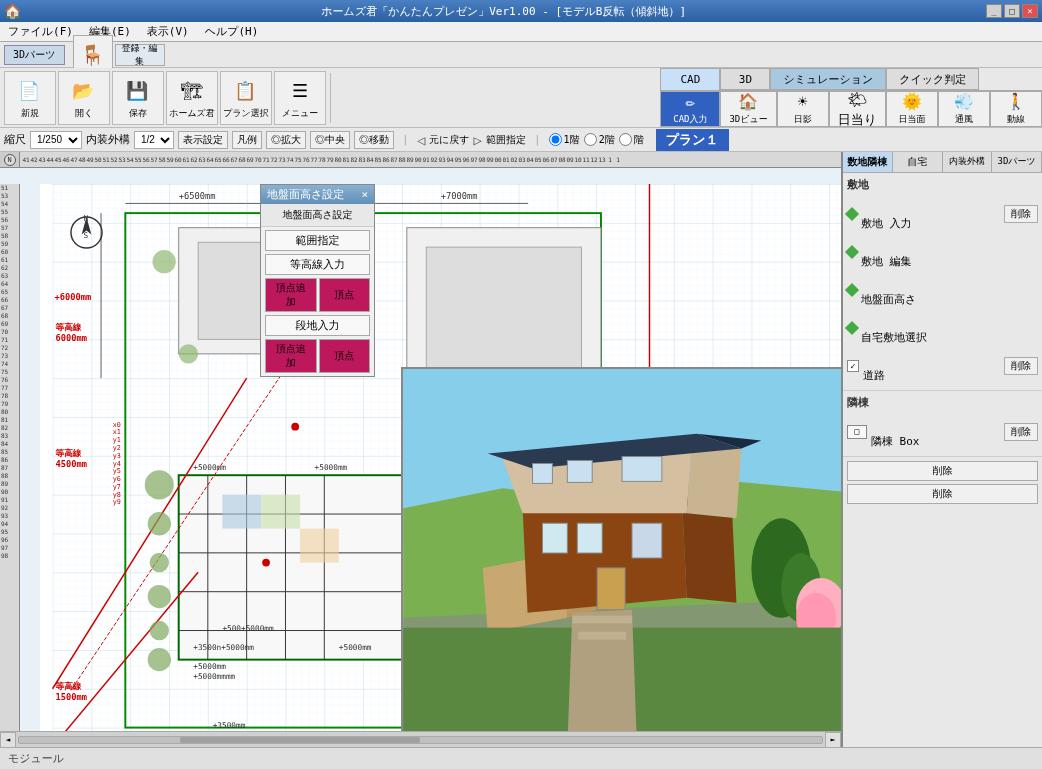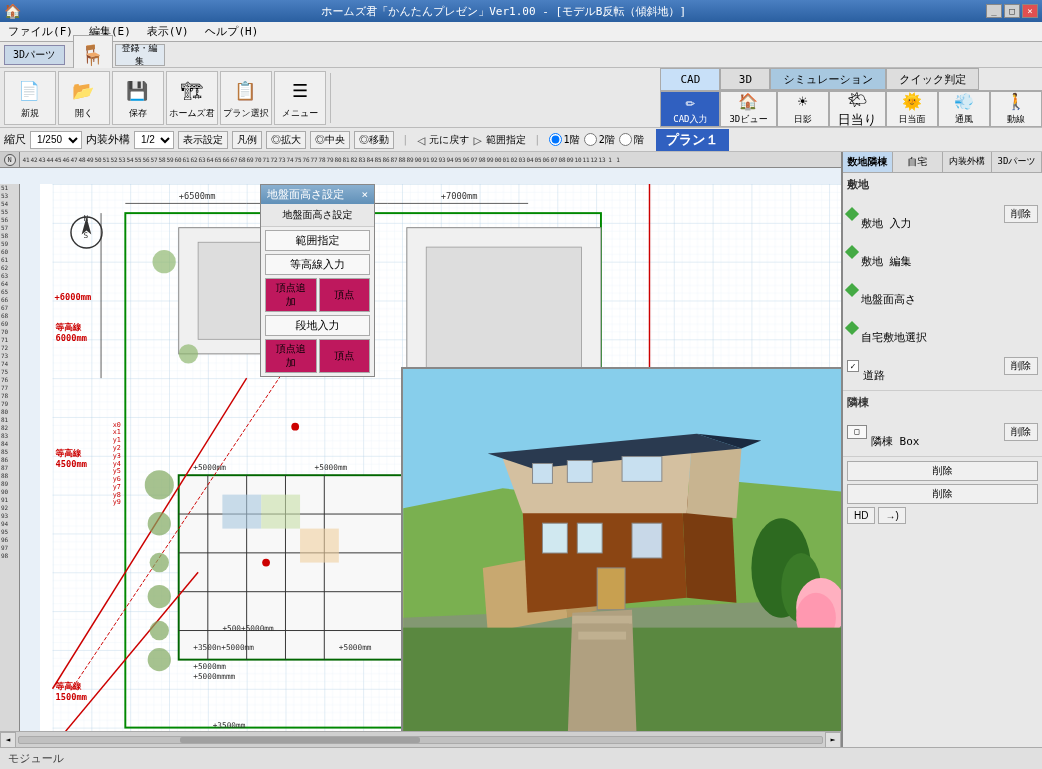--- a/index.html
+++ b/index.html
@@ -908,24 +908,20 @@
         <div style="width:20px;height:14px;border:1px solid #888;background:#f8f8f8;font-size:8px;display:flex;align-items:center;justify-content:center;">□</div>
         <span class="right-item-label">隣棟 Box</span>
         <button class="right-delete-btn">削除</button>
       </div>
     </div>
 
     <div style="padding:4px;">
       <div style="display:flex;flex-direction:column;gap:3px;">
         <button class="right-delete-btn" style="width:100%;padding:2px;">削除</button>
         <button class="right-delete-btn" style="width:100%;padding:2px;">削除</button>
-        <div style="display:flex;gap:3px;">
-          <button class="right-delete-btn" style="padding:2px 6px;">HD</button>
-          <button class="right-delete-btn" style="padding:2px 6px;">→)</button>
-        </div>
       </div>
     </div>
 
   </div>
 </div>
 
 <div id="status-bar">
   <span>モジュール</span>
 </div>
 

